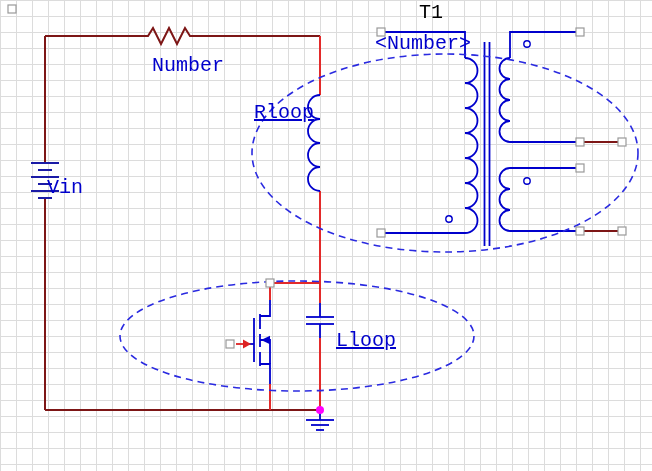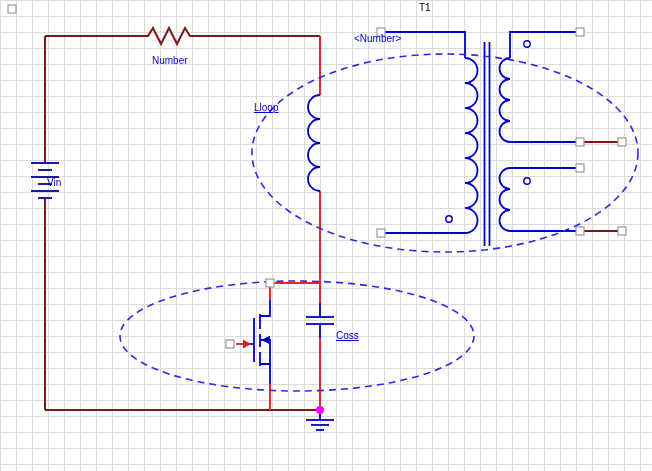--- a/index.html
+++ b/index.html
@@ -10,22 +10,22 @@
     background-image:
       linear-gradient(to right,#dcdcdc 1px,transparent 1px),
       linear-gradient(to bottom,#dcdcdc 1px,transparent 1px);
     background-size:16px 16px;
     overflow:hidden;
     font-family:"Liberation Sans",sans-serif;
   }
   svg{position:absolute;left:0;top:0;}
   .lbl{
     position:absolute;
-    font-family:Liberation Sans, sans-serif;
-    font-size:10px;
+    font-family:Liberation Mono, monospace;
+    font-size:20px;
     color:#0000cc;
     white-space:pre;
     line-height:1.1;
   }
   .lbl.u{text-decoration:underline;}
   .lbl.dark{color:#000000;}
 </style>
 </head>
 <body>
 
@@ -133,18 +133,18 @@
     <rect x="266" y="279" width="8" height="8"></rect>
     <rect x="226" y="340" width="8" height="8"></rect>
   </g>
 
   <circle cx="320" cy="410" r="4" fill="#ff00ff" stroke="none"></circle>
 
 </svg>
 
 <span class="lbl" style="left:47px;top:177px">Vin</span>
 <span class="lbl" style="left:152px;top:55px">Number</span>
-<span class="lbl u" style="left:254px;top:102px">Lloop</span>
+<span class="lbl u" style="left:254px;top:102px">Rloop</span>
 <span class="lbl dark" style="left:419px;top:2px">T1</span>
-<span class="lbl" style="left:354px;top:33px">&lt;Number&gt;</span>
-<span class="lbl u" style="left:336px;top:330px">Coss</span>
+<span class="lbl" style="left:375px;top:33px">&lt;Number&gt;</span>
+<span class="lbl u" style="left:336px;top:330px">Lloop</span>
 
 </div>
 
 </body></html>

